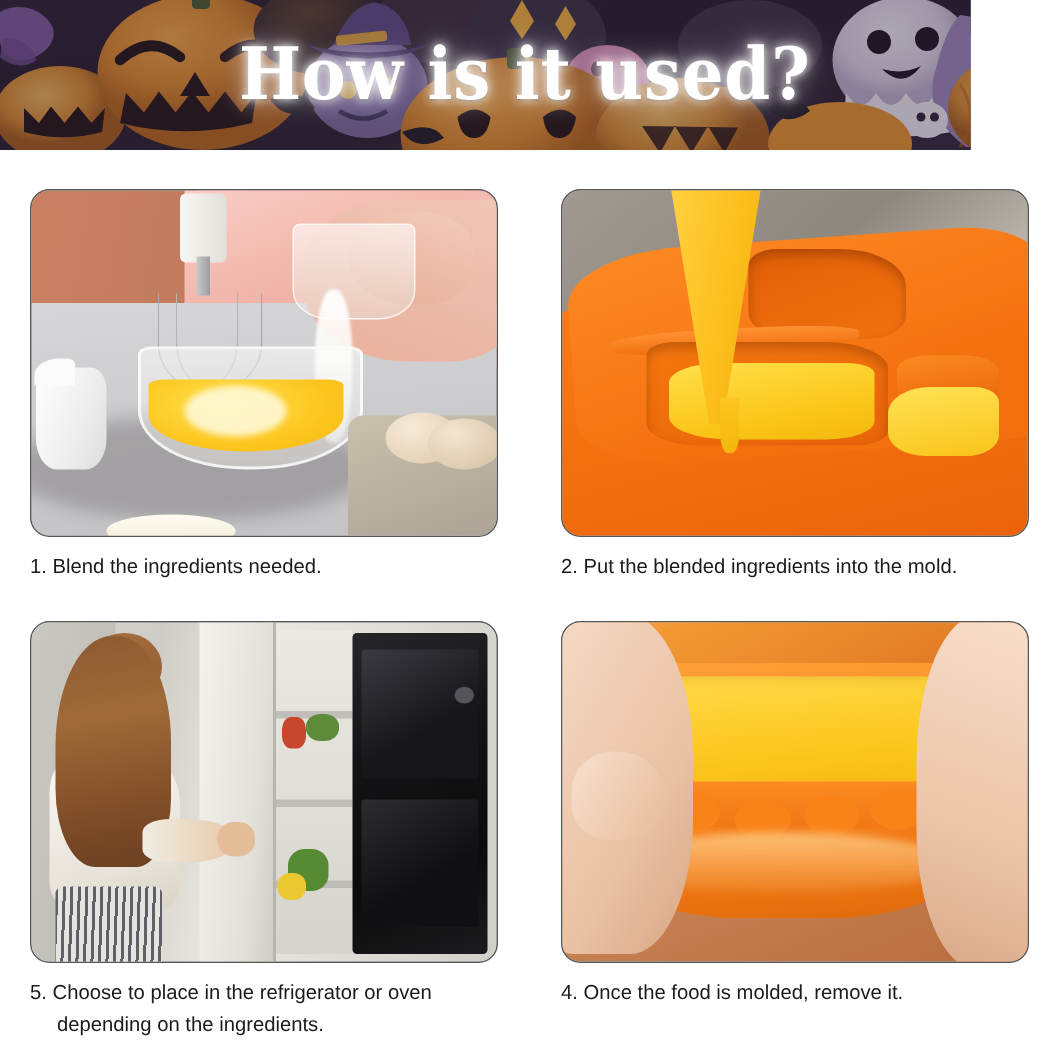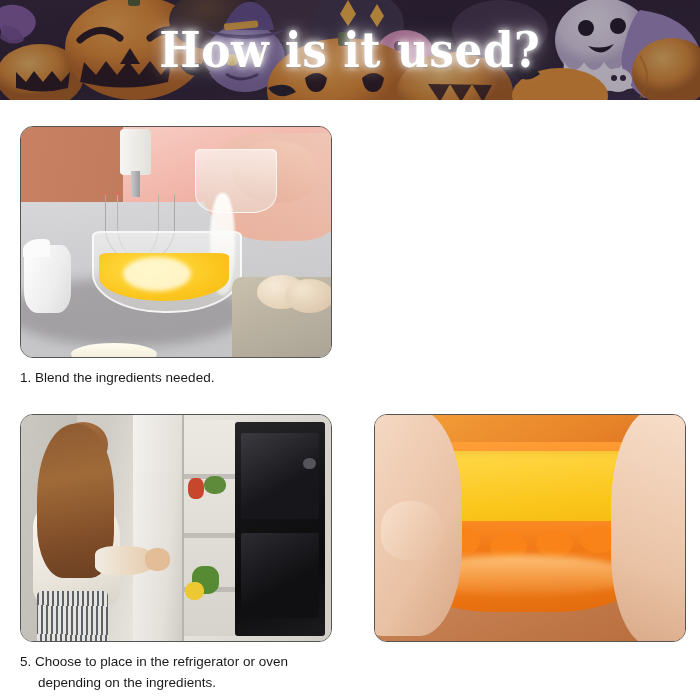--- a/index.html
+++ b/index.html
@@ -12,21 +12,21 @@
     height: 700px;
     overflow: hidden;
     font-family: "Liberation Sans", sans-serif;
     position: relative;
   }
 
   
   .banner {
     position: absolute;
     left: 0; top: 0;
-    width: 700px; height: 100px;
+    width: 647px; height: 100px;
     overflow: hidden;
     background: #241a2b;
   }
   .banner-art { position: absolute; inset: 0; }
 
   .banner-title {
     position: absolute;
     left: 0; top: 0;
     width: 700px; height: 100px;
     display: flex;
@@ -291,20 +291,36 @@
       <div class="p1-pitch"></div>
       <div class="p1-pitchlip"></div>
       <div class="p1-carton"></div>
       <div class="p1-eggA"></div>
       <div class="p1-eggB"></div>
       <div class="p1-spoon"></div>
     </div>
     <div class="caption">1. Blend the ingredients needed.</div>
   </div>
 
+  <div class="cell c2">
+    <div class="photo">
+      <div class="p2-bg"></div>
+      <div class="p2-mold"></div>
+      <div class="p2-moldtop"></div>
+      <div class="p2-cavA"></div>
+      <div class="p2-ridge"></div>
+      <div class="p2-cavB"></div>
+      <div class="p2-batter"></div>
+      <div class="p2-nub"></div>
+      <div class="p2-batter2"></div>
+      <div class="p2-bag"></div>
+      <div class="p2-tip"></div>
+    </div>
+    <div class="caption">2. Put the blended ingredients into the mold.</div>
+  </div>
 
   <div class="cell c3">
     <div class="photo">
       <div class="p3-bg"></div>
       <div class="p3-wallL"></div>
       <div class="p3-inside"></div>
       <div class="p3-shelf1"></div>
       <div class="p3-shelf2"></div>
       <div class="p3-shelf3"></div>
       <div class="p3-food1"></div>
@@ -336,15 +352,16 @@
       <div class="p4-scallopA"></div>
       <div class="p4-scallopB"></div>
       <div class="p4-scallopC"></div>
       <div class="p4-scallopD"></div>
       <div class="p4-moldhl"></div>
       <div class="p4-hole"></div>
       <div class="p4-handL"></div>
       <div class="p4-fingL1"></div>
       <div class="p4-handR"></div>
     </div>
+    <div class="caption">4. Once the food is molded, remove it.</div>
   </div>
 
 </div>
 
 </body></html>

